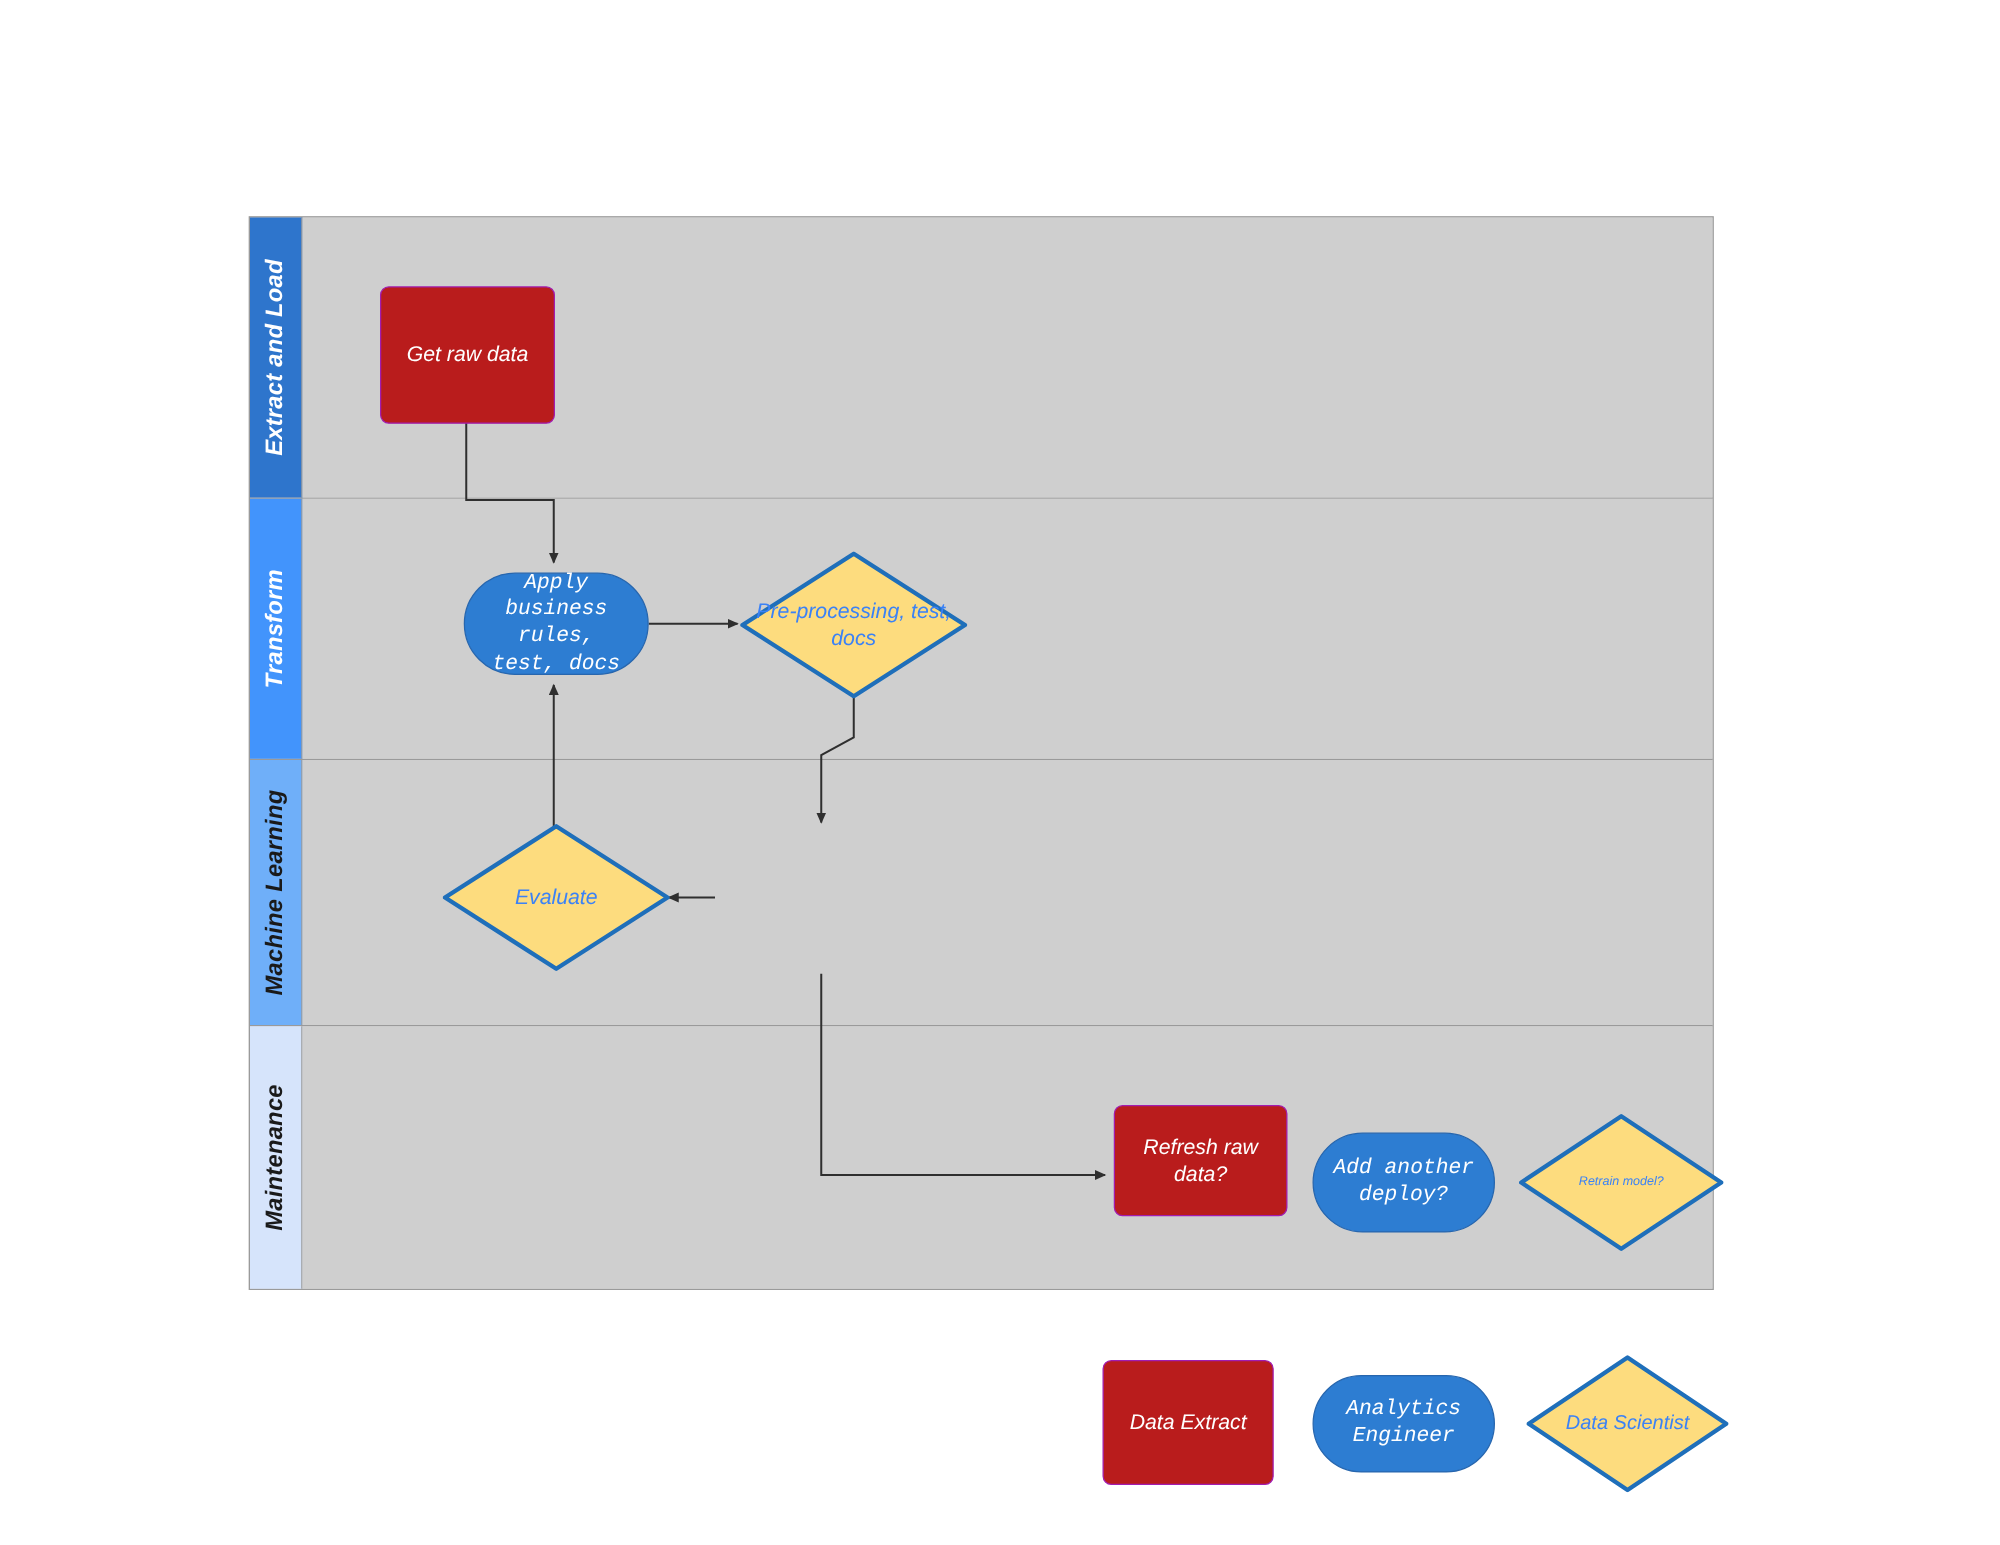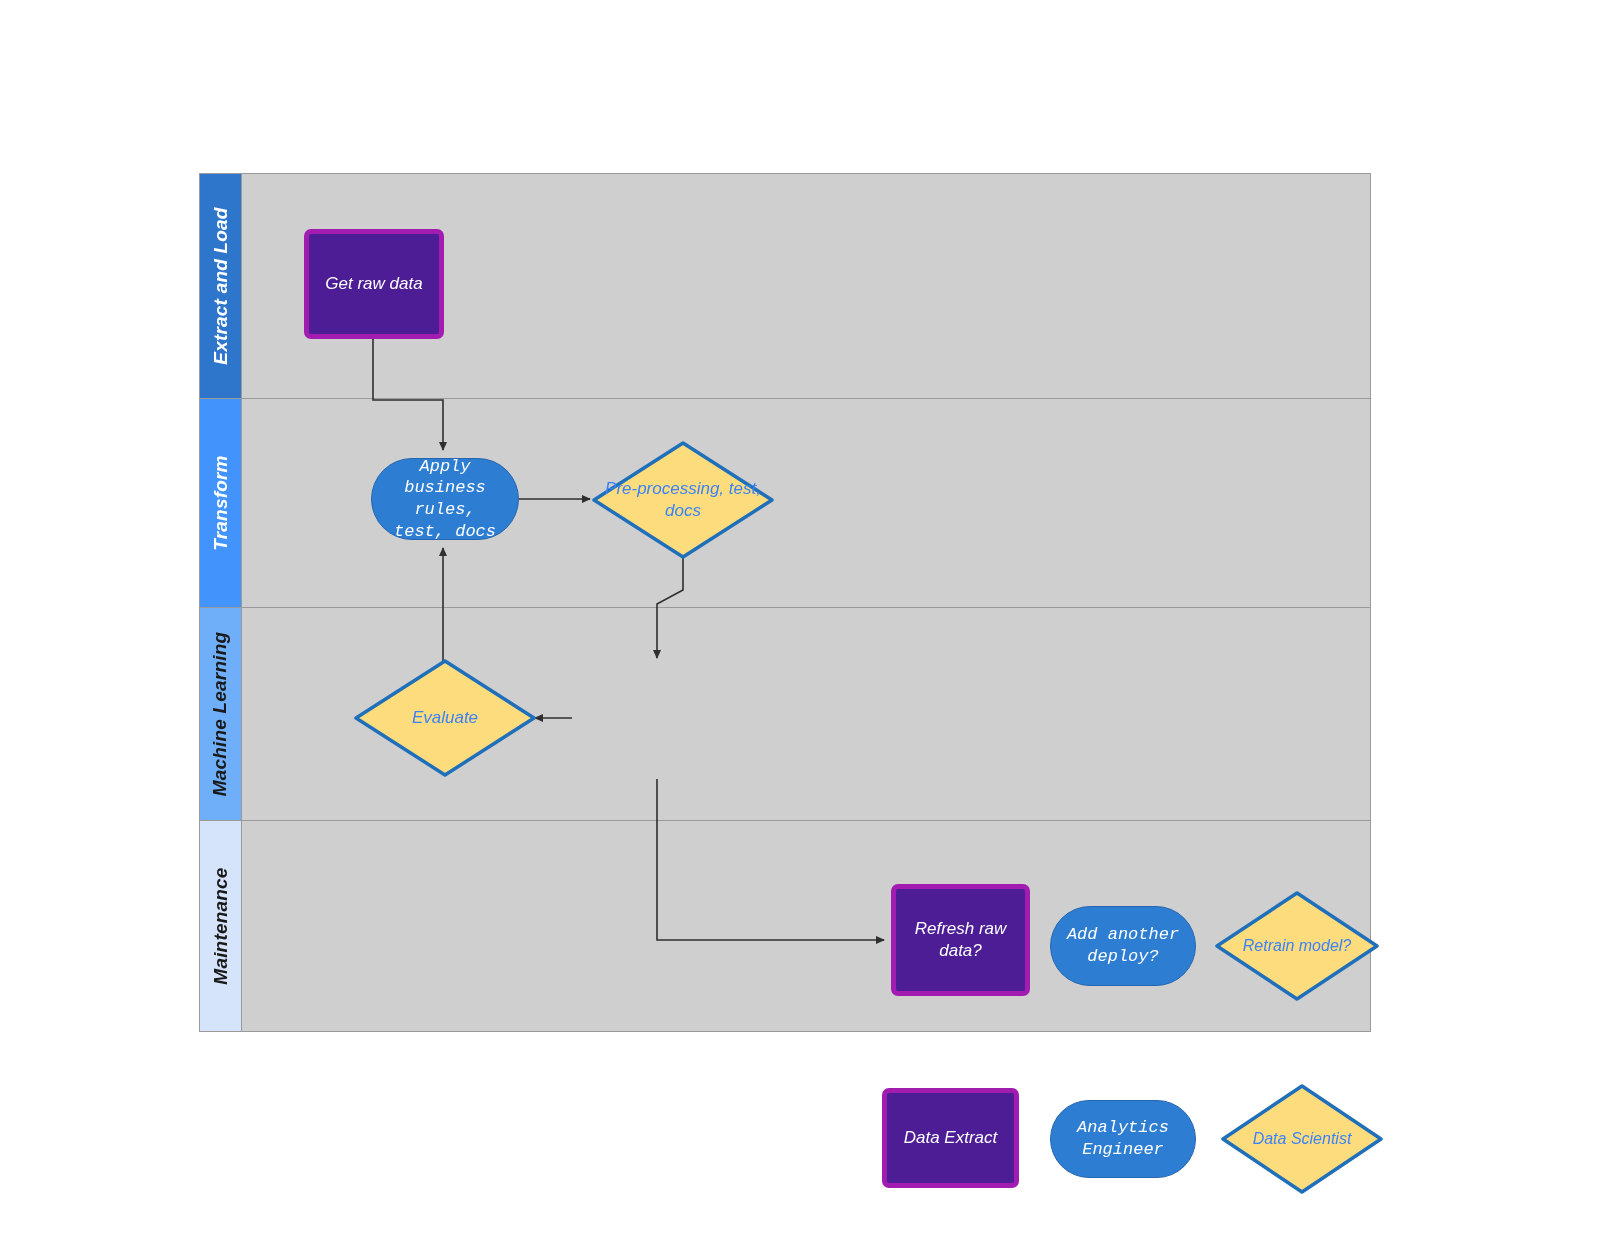--- a/index.html
+++ b/index.html
@@ -76,22 +76,22 @@
     align-items: center;
     justify-content: center;
     text-align: center;
     font-style: italic;
     font-size: 17px;
     line-height: 1.28;
     z-index: 5;
   }
 
   .shape.rect {
-    background: #4c1d95;
-    border: 5px solid #a21caf;
+    background: #b91c1c;
+    border: 1px solid #a21caf;
     border-radius: 7px;
     color: #ffffff;
   }
 
   .shape.pill {
     background: #2d7dd2;
     border: 1px solid #2766ae;
     border-radius: 999px;
     color: #ffffff;
     font-family: Liberation Mono, monospace;
@@ -200,33 +200,33 @@
   </div>
 
   <div class="shape diamond" style="left:354px; top:659px; width:182px; height:118px;">
     <svg class="dia-bg" viewBox="0 0 182 118" preserveAspectRatio="none">
       <polygon points="91,2 180,59 91,116 2,59" fill="#fddc7e" stroke="#1f6fba" stroke-width="3.5" stroke-linejoin="round"></polygon>
     </svg>
     <span class="dia-label">Evaluate</span>
   </div>
 
 
-  <div class="shape rect" style="left:891px; top:884px; width:139px; height:112px;">
+  <div class="shape rect" style="left:891px; top:884px; width:139px; height:89px;">
     <span style="padding:0 10px;">Refresh raw data?</span>
   </div>
 
   <div class="shape pill" style="left:1050px; top:906px; width:146px; height:80px;">
     <span style="padding:0 14px;">Add another deploy?</span>
   </div>
 
   <div class="shape diamond" style="left:1215px; top:891px; width:164px; height:110px;">
     <svg class="dia-bg" viewBox="0 0 164 110" preserveAspectRatio="none">
       <polygon points="82,2 162,55 82,108 2,55" fill="#fddc7e" stroke="#1f6fba" stroke-width="3.5" stroke-linejoin="round"></polygon>
     </svg>
-    <span class="dia-label" style="font-size:16px;font-style:italic;">Retrain model?</span>
+    <span class="dia-label" style="font-size:10px;font-style:italic;">Retrain model?</span>
   </div>
 
   <div class="legend">
 
     <div class="shape rect" style="left:882px; top:1088px; width:137px; height:100px;">
       <span>Data Extract</span>
     </div>
 
     <div class="shape pill" style="left:1050px; top:1100px; width:146px; height:78px;">
       <span style="padding:0 14px;">Analytics Engineer</span>

